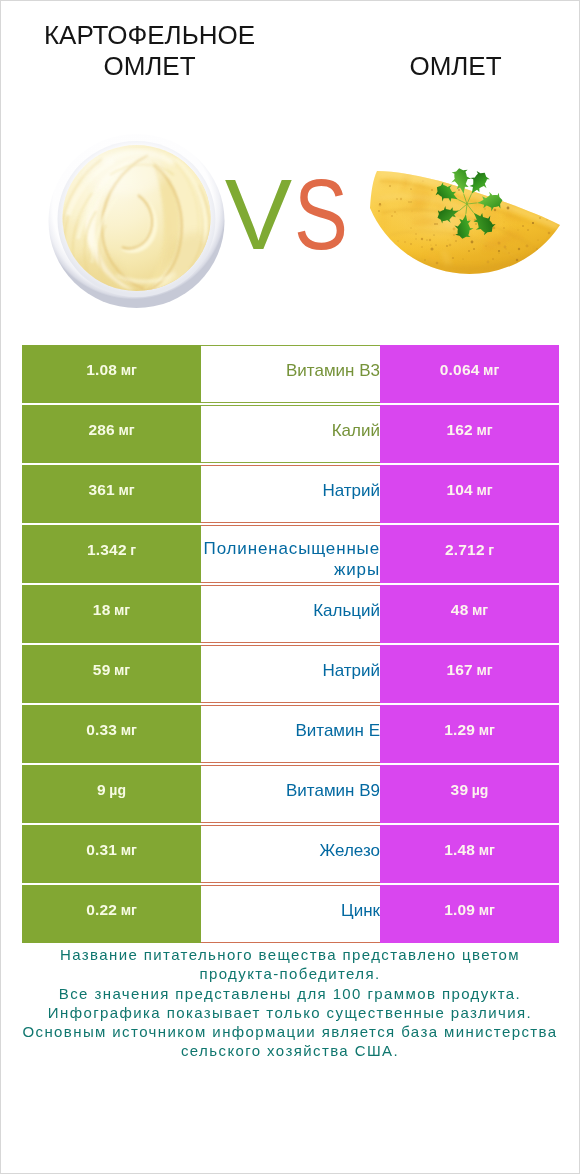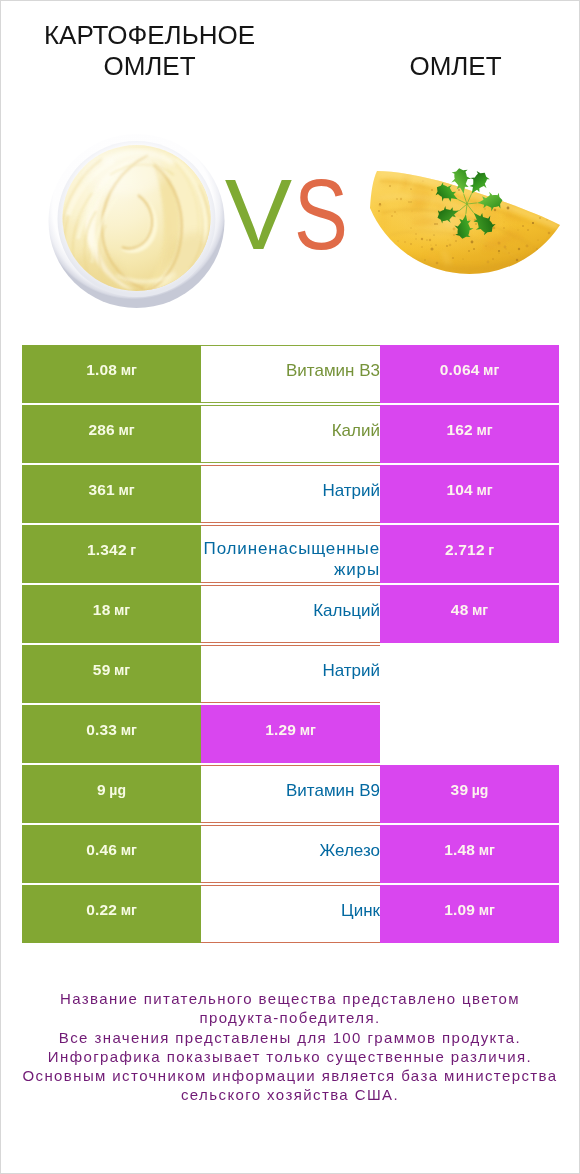--- a/index.html
+++ b/index.html
@@ -36,21 +36,21 @@
   .cr{background:#d946ef;color:#fdf4ee;}
   .cm{background:#fff;border-top:1px solid;border-bottom:1px solid;font-size:17px;
       line-height:21px;overflow:hidden;}
   .cm .lbl{width:179px;display:block;position:relative;top:-4px;}
   .win-l{border-color:#8aab3e;color:#76933a;padding-left:24px;}
   .win-r{border-color:#cf7154;color:#0369a1;}
   .val{font-size:15.5px;font-weight:700;letter-spacing:.2px;}
   .unit{font-size:14px;font-weight:700;margin-left:3.5px;letter-spacing:0;}
 
   
-  .foot{position:absolute;left:0;top:988px;width:578px;text-align:center;color:#701a75;
+  .foot{position:absolute;left:0;top:944px;width:578px;text-align:center;color:#0f766e;
         font-size:15px;line-height:19.3px;letter-spacing:1.4px;}
   .foot div{white-space:nowrap;}
 </style>
 </head>
 <body>
 
 <div class="page">
 
   <div class="hdr">
     <div class="ttl ttl-l">КАРТОФЕЛЬНОЕ ОМЛЕТ</div>
@@ -402,43 +402,49 @@
           <span><span class="val">48</span><span class="unit">мг</span></span>
         </div>
       </div>
       <div class="row">
         <div class="cell cl">
           <span><span class="val">59</span><span class="unit">мг</span></span>
         </div>
         <div class="cell cm win-r">
           <span class="lbl">Натрий</span>
         </div>
+        <div class="cell cr">
+          <span><span class="val">167</span><span class="unit">мг</span></span>
+        </div>
       </div>
       <div class="row">
         <div class="cell cl">
           <span><span class="val">0.33</span><span class="unit">мг</span></span>
         </div>
+        <div class="cell cm win-r">
+          <span class="lbl">Витамин E</span>
+        </div>
         <div class="cell cr">
           <span><span class="val">1.29</span><span class="unit">мг</span></span>
         </div>
       </div>
       <div class="row">
         <div class="cell cl">
           <span><span class="val">9</span><span class="unit">µg</span></span>
         </div>
         <div class="cell cm win-r">
           <span class="lbl">Витамин B9</span>
         </div>
         <div class="cell cr">
           <span><span class="val">39</span><span class="unit">µg</span></span>
         </div>
       </div>
       <div class="row">
         <div class="cell cl">
-          <span><span class="val">0.46</span><span class="unit">мг</span></span>
+          <span><span class="val">0.31</span><span class="unit">мг</span></span>
         </div>
         <div class="cell cm win-r">
           <span class="lbl">Железо</span>
         </div>
         <div class="cell cr">
           <span><span class="val">1.48</span><span class="unit">мг</span></span>
         </div>
       </div>
       <div class="row">
         <div class="cell cl">

